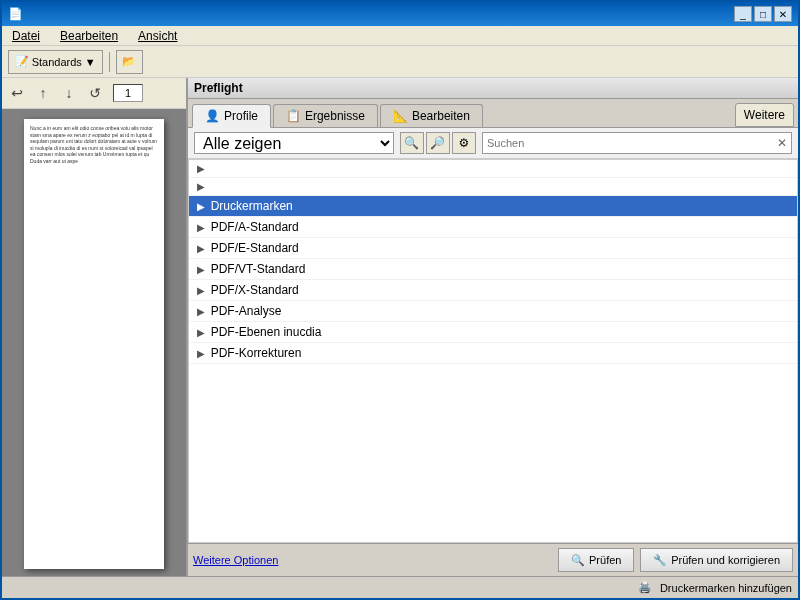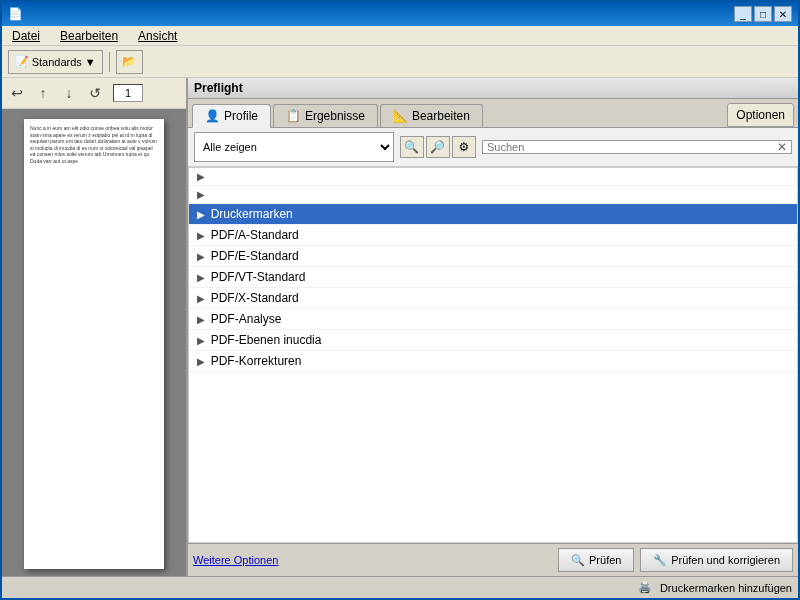--- a/index.html
+++ b/index.html
@@ -234,24 +234,24 @@
       display: flex;
       align-items: center;
       padding: 4px 6px;
       gap: 6px;
       background: #f0f0f0;
       border-bottom: 1px solid #ccc;
       flex-shrink: 0;
     }
     .filter-select {
       flex: 0 0 200px;
-      height: 30px;
+      height: 22px;
       border: 1px solid #999;
       background: white;
-      font-size: 11px;
+      font-size: 16px;
       padding: 0 4px;
     }
     .filter-icons {
       display: flex;
       gap: 2px;
     }
     .filter-icon-btn {
       width: 24px;
       height: 22px;
       background: #ece9d8;
@@ -261,21 +261,21 @@
       justify-content: center;
       cursor: pointer;
       font-size: 12px;
     }
     .search-box {
       flex: 1;
       display: flex;
       align-items: center;
       border: 1px solid #999;
       background: white;
-      height: 14px;
+      height: 22px;
       padding: 0 4px;
     }
     .search-input {
       border: none;
       outline: none;
       flex: 1;
       font-size: 11px;
       background: transparent;
     }
     .search-clear {
@@ -438,21 +438,21 @@
           <span>Profile</span>
         </div>
         <div class="tab">
           <span>📋</span>
           <span>Ergebnisse</span>
         </div>
         <div class="tab">
           <span>📐</span>
           <span>Bearbeiten</span>
         </div>
-        <div class="tab-options">Optionen</div>
+        <div class="tab-options">Weitere</div>
       </div>
 
       <div class="filter-row">
         <select class="filter-select">
           <option>Alle zeigen</option>
         </select>
         <div class="filter-icons">
           <div class="filter-icon-btn">🔍</div>
           <div class="filter-icon-btn">🔎</div>
           <div class="filter-icon-btn">⚙</div>

